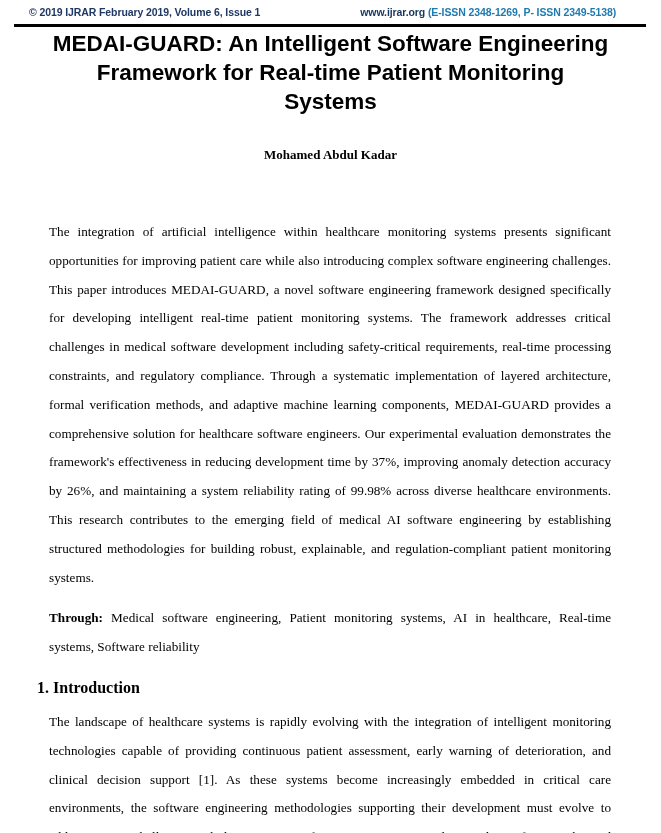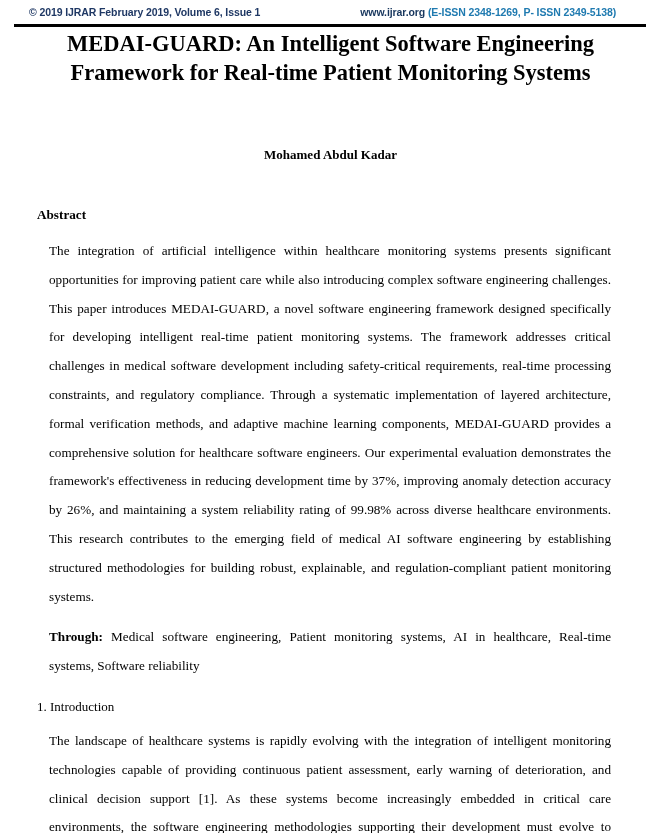--- a/index.html
+++ b/index.html
@@ -57,21 +57,21 @@
     background: #000000;
   }
 
   
   .title {
     position: absolute;
     top: 29px;
     left: 48px;
     width: 565px;
     text-align: center;
-    font-family: Liberation Serif, serif;
+    font-family: Liberation Sans, sans-serif;
     font-weight: bold;
     font-size: 22.5px;
     line-height: 29px;
     color: #000000;
   }
 
   .author {
     position: absolute;
     top: 146px;
     left: 48px;
@@ -122,22 +122,22 @@
   }
 
   .kw-label { font-weight: bold; }
 
   .keywords-block {
     margin-top: 15px;
   }
 
   .intro-heading {
     margin-top: 17px;
-    font-weight: normal;
-    font-size: 13px;
+    font-weight: bold;
+    font-size: 16px;
     line-height: 17px;
   }
 </style>
 </head>
 <body>
 
 <div class="page">
 
   <div class="journal-header">
     <span class="header-left">© 2019 IJRAR February 2019, Volume 6, Issue 1</span>
@@ -148,21 +148,20 @@
 
   <div class="header-rule"></div>
 
   <div class="title">MEDAI-GUARD: An Intelligent Software Engineering Framework for Real-time Patient Monitoring Systems</div>
 
   <div class="author">Mohamed Abdul Kadar</div>
 
 
   <div class="column">
 
-    <div class="section-heading tight-top">Abstract</div>
 
     <p class="body-text last-line-natural">The integration of artificial intelligence within healthcare monitoring systems presents significant opportunities for improving patient care while also introducing complex software engineering challenges. This paper introduces MEDAI-GUARD, a novel software engineering framework designed specifically for developing intelligent real-time patient monitoring systems. The framework addresses critical challenges in medical software development including safety-critical requirements, real-time processing constraints, and regulatory compliance. Through a systematic implementation of layered architecture, formal verification methods, and adaptive machine learning components, MEDAI-GUARD provides a comprehensive solution for healthcare software engineers. Our experimental evaluation demonstrates the framework's effectiveness in reducing development time by 37%, improving anomaly detection accuracy by 26%, and maintaining a system reliability rating of 99.98% across diverse healthcare environments. This research contributes to the emerging field of medical AI software engineering by establishing structured methodologies for building robust, explainable, and regulation-compliant patient monitoring systems.</p>
 
     <p class="body-text last-line-natural keywords-block"><span class="kw-label">Through:</span><span> Medical software engineering, Patient monitoring systems, AI in healthcare, Real-time systems, Software reliability</span></p>
 
     <div class="intro-heading">1. Introduction</div>
 
     <p class="body-text">The landscape of healthcare systems is rapidly evolving with the integration of intelligent monitoring technologies capable of providing continuous patient assessment, early warning of deterioration, and clinical decision support [1]. As these systems become increasingly embedded in critical care environments, the software engineering methodologies supporting their development must evolve to address unique challenges including stringent safety requirements, complex regulatory frameworks, and the integration of artificial</p>
 
   </div>

